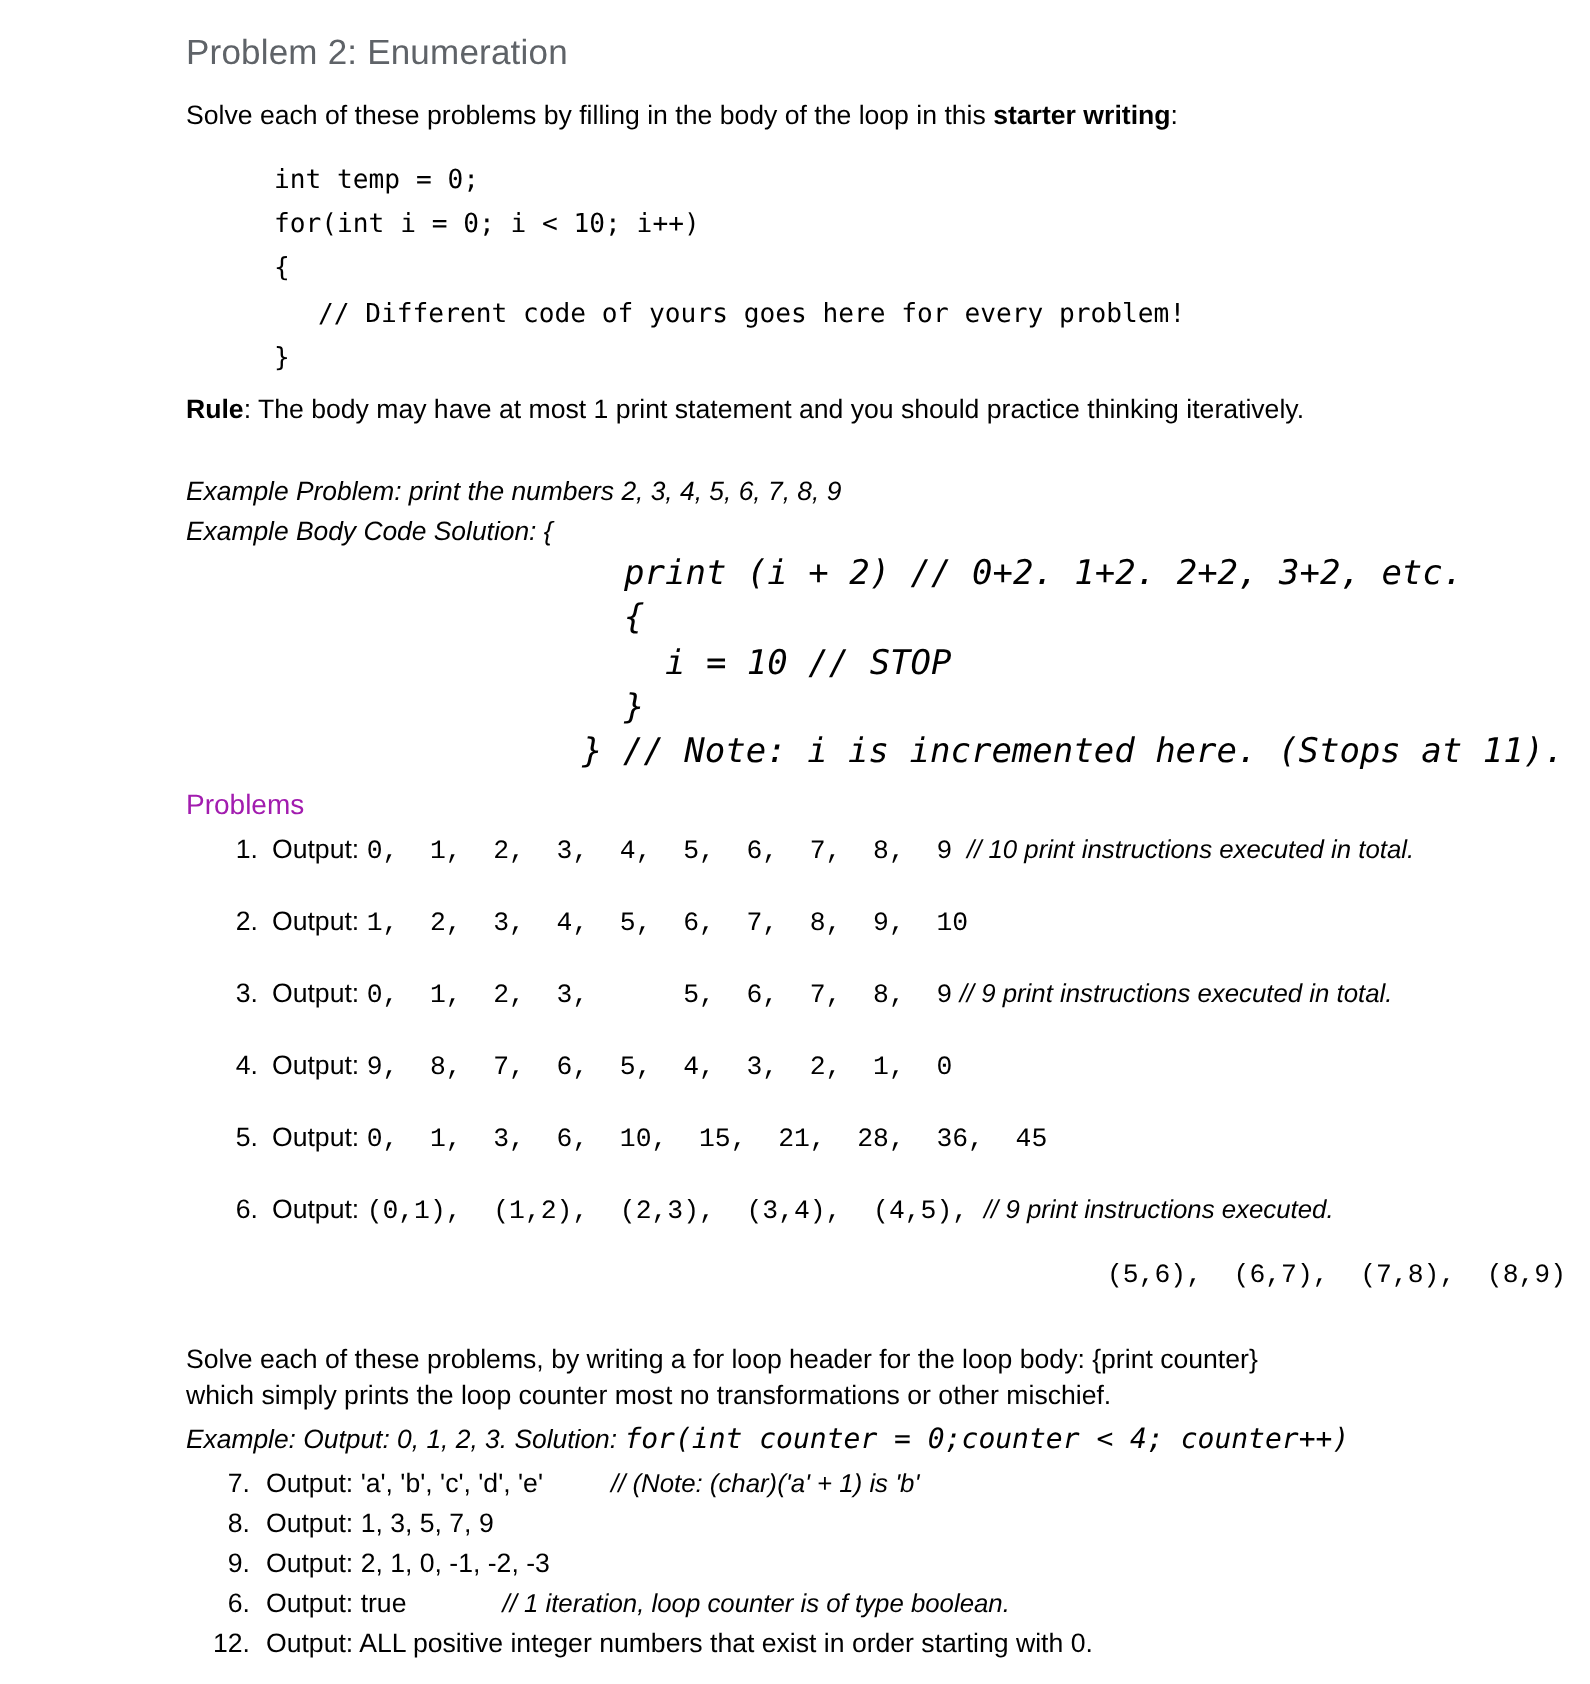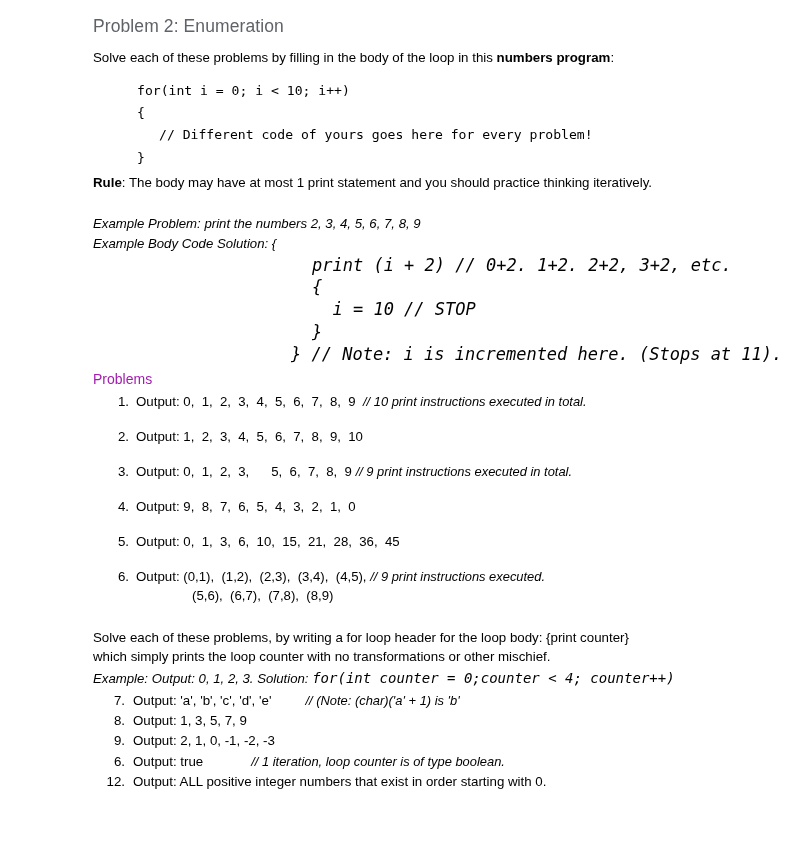--- a/index.html
+++ b/index.html
@@ -104,32 +104,33 @@
   ol.problems > li .num {
     position: absolute;
     left: 14px;
     top: 0;
     width: 22px;
     text-align: right;
     font-size: 13.3px;
   }
   .out-label { font-size: 13.3px; }
   .mono-vals {
-    font-family: Liberation Sans, sans-serif;
+    font-family: Liberation Mono, monospace;
     font-size: 13.2px;
     white-space: pre;
+    text-align: right;
   }
   .cmt {
     font-style: italic;
     font-size: 12.9px;
   }
   .cont-line {
     display: block;
     padding-left: 56px;
-    margin-top: 1px;
+    margin-top: 14px;
   }
 
   
   .para2 {
     font-size: 13.3px;
     line-height: 18.5px;
     margin: 0;
   }
   .para2-wrap { margin-top: 24px; }
 
@@ -177,23 +178,23 @@
   }
 </style>
 </head>
 <body>
 
 <div class="page">
   <div class="content">
 
     <h1 class="doc-title">Problem 2: Enumeration</h1>
 
-    <p class="para"><span>Solve each of these problems by filling in the body of the loop in this </span><b>numbers program</b><span>:</span></p>
-
-    <div class="code-block"><div>for(int i = 0; i &lt; 10; i++)</div><div>{</div><div><span class="indent1">// Different code of yours goes here for every problem!</span></div><div>}</div></div>
+    <p class="para"><span>Solve each of these problems by filling in the body of the loop in this </span><b>starter writing</b><span>:</span></p>
+
+    <div class="code-block"><div>int temp = 0;</div><div>for(int i = 0; i &lt; 10; i++)</div><div>{</div><div><span class="indent1">// Different code of yours goes here for every problem!</span></div><div>}</div></div>
 
     <p class="rule-line"><b>Rule</b><span>: The body may have at most 1 print statement and you should practice thinking iteratively.</span></p>
 
     <div class="example-head-wrap">
       <p class="example-head">Example Problem: print the numbers 2, 3, 4, 5, 6, 7, 8, 9</p>
       <p class="example-head">Example Body Code Solution:  {</p>
       <div class="example-code"><div>print (i + 2) // 0+2. 1+2. 2+2, 3+2, etc.</div><div>{</div><div>  i = 10 // STOP</div><div>}</div></div>
       <div class="example-code" style="padding-left:198px;"><div>} // Note: i is incremented here. (Stops at 11).</div></div>
     </div>
 
@@ -215,21 +216,21 @@
       <li>
         <span class="num">5.</span><span class="out-label">Output: </span><span class="mono-vals">0,  1,  3,  6,  10,  15,  21,  28,  36,  45</span><span class="cmt"></span>
       </li>
       <li>
         <span class="num">6.</span><span class="out-label">Output: </span><span class="mono-vals">(0,1),  (1,2),  (2,3),  (3,4),  (4,5), </span><span class="cmt">// 9 print instructions executed.</span><span class="cont-line mono-vals">(5,6),  (6,7),  (7,8),  (8,9)</span>
       </li>
     </ol>
 
     <div class="para2-wrap">
       <p class="para2">Solve each of these problems, by writing a for loop header for the loop body: {print counter}</p>
-      <p class="para2">which simply prints the loop counter with no transformations or other mischief.</p>
+      <p class="para2">which simply prints the loop counter most no transformations or other mischief.</p>
       <p class="example2"><span>Example: Output: 0, 1, 2, 3.  Solution: </span><span class="mono-it">for(int counter = 0;counter &lt; 4; counter++)</span></p>
     </div>
 
     <ol class="problems2">
       <li>
         <span class="num2">7.</span><span class="out-label">Output: </span><span>'a', 'b', 'c', 'd', 'e'</span><span class="cmt gap-cmt">// (Note: (char)('a' + 1) is 'b'</span>
       </li>
       <li>
         <span class="num2">8.</span><span class="out-label">Output: </span><span>1, 3, 5, 7, 9</span><span class="cmt"></span>
       </li>

